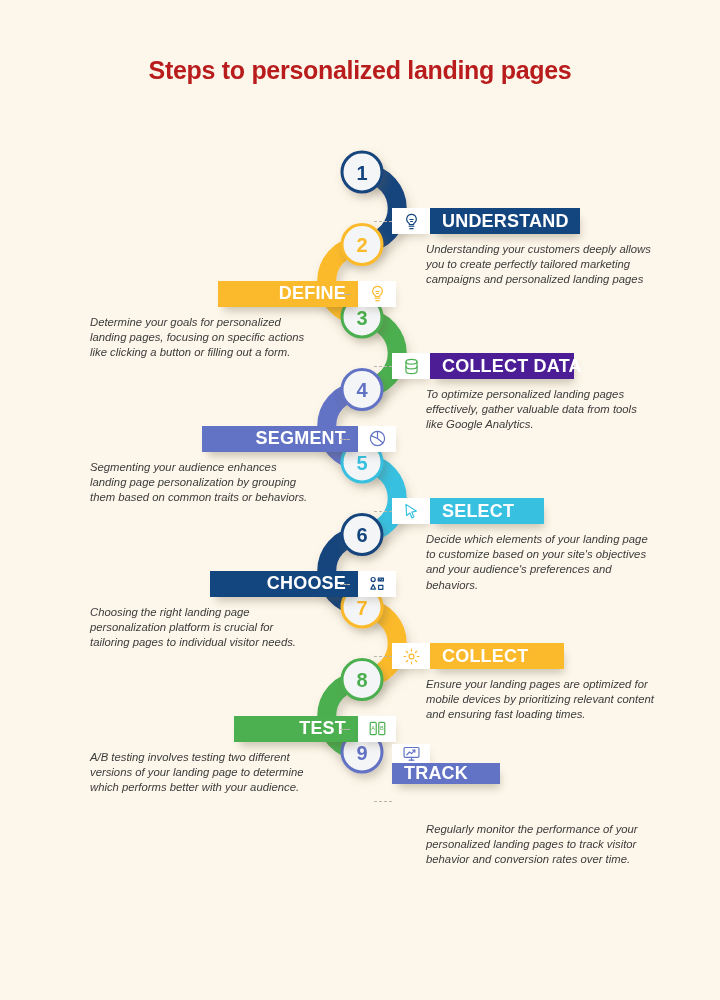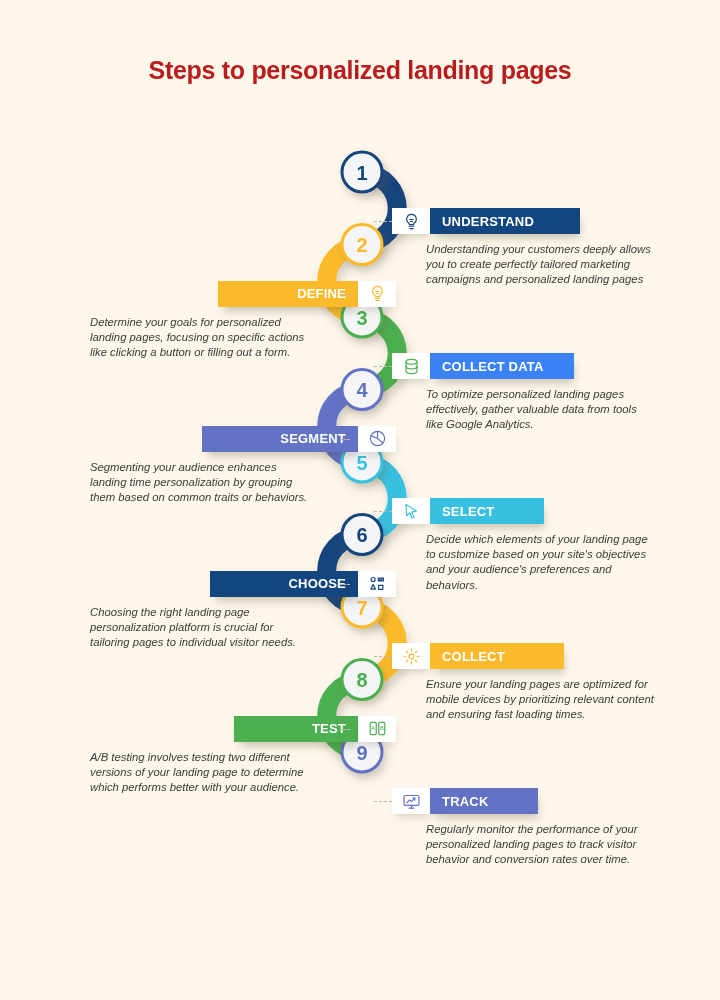--- a/index.html
+++ b/index.html
@@ -16,21 +16,21 @@
     letter-spacing:-0.3px;
   }
   #flow{position:absolute;top:0;left:0;width:720px;height:1000px;}
   .svg-layer{position:absolute;top:0;left:0;width:720px;height:1000px;pointer-events:none;}
 
   
   .ribbon{position:absolute;height:26px;display:flex;align-items:stretch;}
   .ribbon .label{
     display:flex;align-items:center;
     padding:0 12px;
-    color:#ffffff;font-size:13px;font-weight:bold;
+    color:#ffffff;font-size:18px;font-weight:bold;
     letter-spacing:.2px;white-space:nowrap;
     box-shadow:3px 7px 9px -3px rgba(90,78,50,.30);
   }
   .ribbon .iconbox{
     width:38px;background:#ffffff;
     display:flex;align-items:center;justify-content:center;
     box-shadow:2px 6px 8px -3px rgba(90,78,50,.22);
   }
   .ribbon.right .label{justify-content:flex-start;}
   .ribbon.left  .label{justify-content:flex-end;padding-left:44px;}
@@ -170,37 +170,37 @@
       <div class="dash" style="top: 293.5px; left: 340px; width: 10px;"></div>
       <div class="desc l" style="top: 314.5px; left: 90px; width: 220px;">Determine your goals for personalized landing pages, focusing on specific actions like clicking a button or filling out a form.</div>
       <div class="ribbon right" style="top: 353px; left: 392px;">
         <div class="iconbox">
           <svg width="19" height="19" viewBox="0 0 24 24" fill="none" stroke="#4CAF50" stroke-width="1.5" stroke-linecap="round" stroke-linejoin="round">
             <ellipse cx="12" cy="6" rx="7" ry="3"></ellipse>
             <path d="M5 6v6c0 1.7 3.1 3 7 3s7-1.3 7-3V6"></path>
             <path d="M5 12v6c0 1.7 3.1 3 7 3s7-1.3 7-3v-6"></path>
           </svg>
         </div>
-        <div class="label" style="background: #3b82f6; width: 120px;">COLLECT DATA</div>
+        <div class="label" style="background: #4c1d95; width: 120px;">COLLECT DATA</div>
       </div>
       <div class="dash" style="top: 366px; left: 374px; width: 18px;"></div>
       <div class="desc r" style="top: 387px; left: 426px; width: 230px;">To optimize personalized landing pages effectively, gather valuable data from tools like Google Analytics.</div>
       <div class="ribbon left" style="top: 425.5px; left: 202px;">
         <div class="label" style="background: rgb(98, 114, 196); width: 100px;">SEGMENT</div>
         <div class="iconbox">
           <svg width="19" height="19" viewBox="0 0 24 24" fill="none" stroke="#6272C4" stroke-width="1.5" stroke-linecap="round" stroke-linejoin="round">
             <circle cx="12" cy="12" r="9"></circle>
             <path d="M12 12 3.8 8.4"></path>
             <path d="M12 12l7 5.6"></path>
             <path d="M12 12V3"></path>
           </svg>
         </div>
       </div>
       <div class="dash" style="top: 438.5px; left: 340px; width: 10px;"></div>
-      <div class="desc l" style="top: 459.5px; left: 90px; width: 220px;">Segmenting your audience enhances landing time personalization by grouping them based on common traits or behaviors.</div>
+      <div class="desc l" style="top: 459.5px; left: 90px; width: 220px;">Segmenting your audience enhances landing page personalization by grouping them based on common traits or behaviors.</div>
       <div class="ribbon right" style="top: 498px; left: 392px;">
         <div class="iconbox">
           <svg width="19" height="19" viewBox="0 0 24 24" fill="none" stroke="#37C0E0" stroke-width="1.5" stroke-linecap="round" stroke-linejoin="round">
             <path d="M5 3l13 8.5-5.6 1.3L15 19l-2.6 1-2.5-6.1-4 3.3z"></path>
           </svg>
         </div>
         <div class="label" style="background: rgb(55, 192, 224); width: 90px;">SELECT</div>
       </div>
       <div class="dash" style="top: 511px; left: 374px; width: 18px;"></div>
       <div class="desc r" style="top: 532px; left: 426px; width: 230px;">Decide which elements of your landing page to customize based on your site's objectives and your audience's preferences and behaviors.</div>
@@ -235,21 +235,21 @@
           <svg width="19" height="19" viewBox="0 0 24 24" fill="none" stroke="#4CAF50" stroke-width="1.5" stroke-linecap="round" stroke-linejoin="round">
             <rect x="2.8" y="4.2" width="7.6" height="15.6" rx="1.4"></rect>
             <text x="6.6" y="14.2" text-anchor="middle" font-size="7" font-family="Liberation Sans, sans-serif" stroke="none" fill="#4CAF50">A</text>
             <rect x="13.6" y="4.2" width="7.6" height="15.6" rx="1.4"></rect>
             <text x="17.4" y="14.2" text-anchor="middle" font-size="7" font-family="Liberation Sans, sans-serif" stroke="none" fill="#4CAF50">B</text>
           </svg>
         </div>
       </div>
       <div class="dash" style="top: 728.5px; left: 340px; width: 10px;"></div>
       <div class="desc l" style="top: 749.5px; left: 90px; width: 220px;">A/B testing involves testing two different versions of your landing page to determine which performs better with your audience.</div>
-      <div class="ribbon right" style="top: 788px; left: 392px;">
+      <div class="ribbon right" style="top: 744px; left: 392px; flex-direction: column;">
         <div class="iconbox">
           <svg width="19" height="19" viewBox="0 0 24 24" fill="none" stroke="#6272C4" stroke-width="1.5" stroke-linecap="round" stroke-linejoin="round">
             <rect x="2.6" y="4.4" width="18.8" height="12.4" rx="1.4"></rect>
             <path d="M9 20.4h6"></path>
             <path d="M12 16.8v3.6"></path>
             <path d="M6.2 13.6 9.6 10l2.4 2.2 4.2-4.4"></path>
             <path d="M16.2 7.8h-2.6M16.2 7.8v2.6"></path>
           </svg>
         </div>
         <div class="label" style="background: rgb(98, 114, 196); width: 84px;">TRACK</div>

